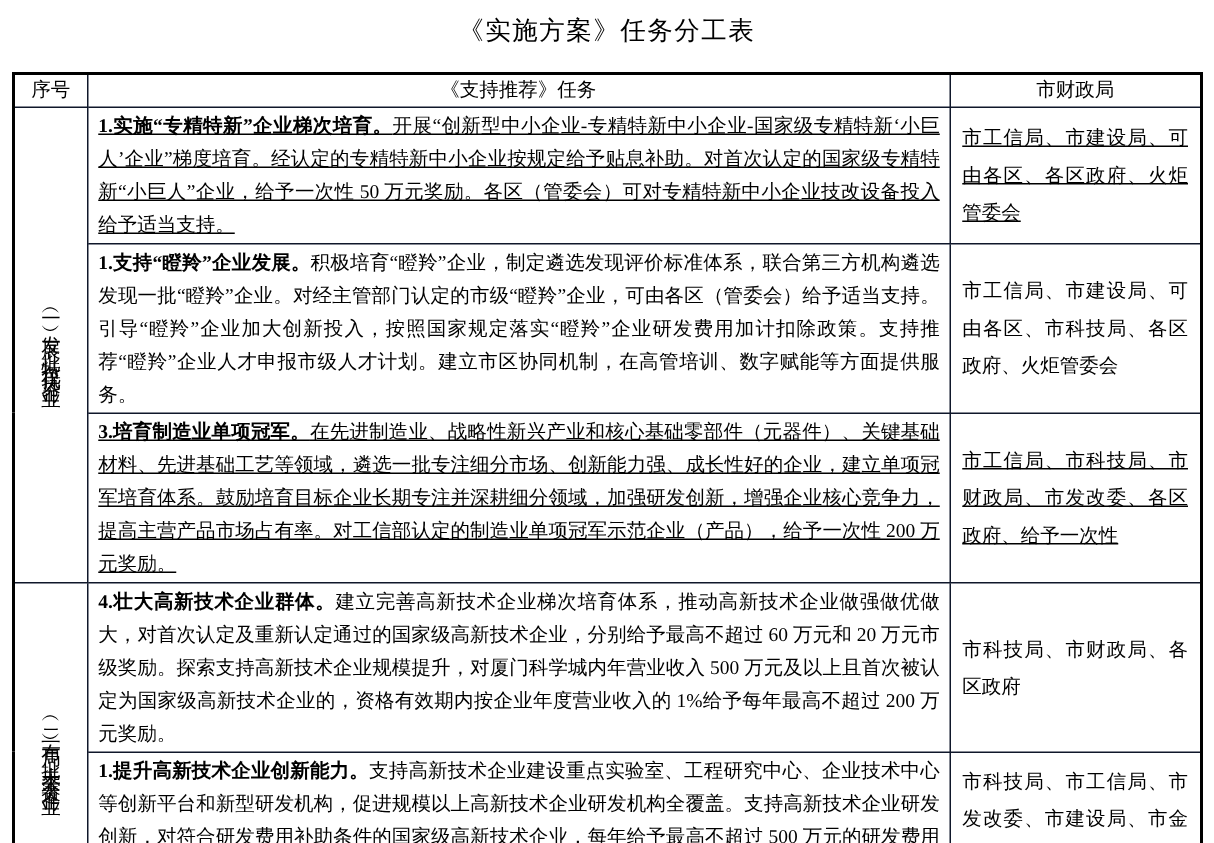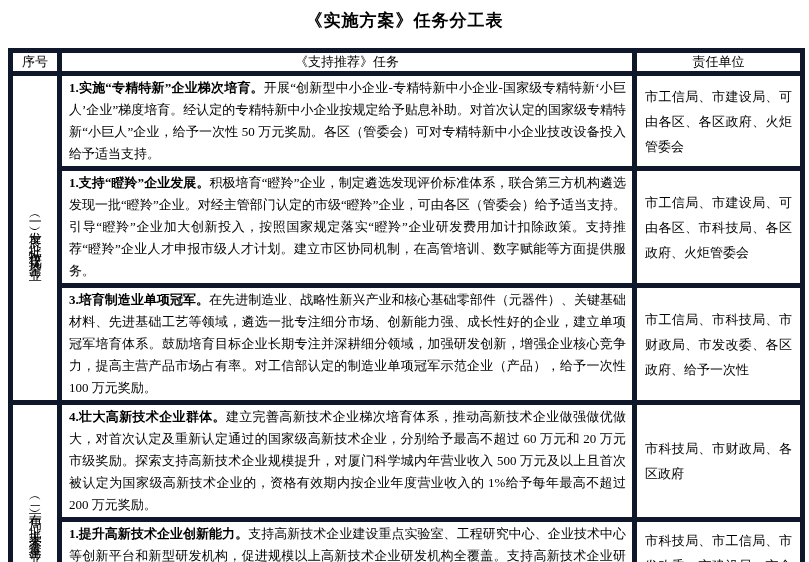--- a/index.html
+++ b/index.html
@@ -7,34 +7,34 @@
   body {
     width: 809px; height: 562px;
     position: relative;
     font-family: "Liberation Serif", "DejaVu Serif", serif;
     color: #000;
     overflow: hidden;
   }
   .doc-title {
     text-align: center;
     font-size: 17px;
-    font-weight: bold;
+    font-weight: normal;
     padding-top: 9px;
     letter-spacing: 1px;
   }
   table.task-table {
     position: absolute;
     left: 8px; top: 48px;
     width: 792px;
     border-collapse: collapse;
     table-layout: fixed;
     border: 2px solid #000;
   }
   table.task-table th, table.task-table td {
-    border: 5px solid #0f172a;
+    border: 1px solid #0f172a;
   }
   col.c-serial { width: 49px; }
   col.c-task   { width: 575px; }
   col.c-unit   { width: 168px; }
   th.hdr {
     font-weight: normal;
     font-size: 13px;
     height: 22px;
     text-align: center;
     vertical-align: middle;
@@ -59,57 +59,57 @@
     vertical-align: middle;
   }
   .vert-label {
     writing-mode: vertical-rl;
     text-orientation: mixed;
     display: inline-block;
     font-size: 13px;
     letter-spacing: 4px;
     line-height: 1.2;
   }
-  tr.h90  { height: 90px; }
+  tr.h90  { height: 90px; text-decoration: underline; }
   tr.h108 { height: 108px; }
   tr.h91  { height: 91px; }
   tr.h106 { height: 106px; }
 </style>
 </head>
 <body>
 
 <div class="doc-title">《实施方案》任务分工表</div>
 
 <table class="task-table">
   <colgroup>
     <col class="c-serial">
     <col class="c-task">
     <col class="c-unit">
   </colgroup>
   <thead>
     <tr>
       <th class="hdr">序号</th>
       <th class="hdr">《支持推荐》任务</th>
-      <th class="hdr">责任单位</th>
+      <th class="hdr">市财政局</th>
     </tr>
   </thead>
   <tbody>
     <tr class="h90">
       <td class="group-cell" rowspan="3">
         <span class="vert-label">（一）发展一批特色优势企业</span>
       </td>
       <td class="task-cell"><span class="lead">1.实施“专精特新”企业梯次培育。</span><span>开展“创新型中小企业-专精特新中小企业-国家级专精特新‘小巨人’企业”梯度培育。经认定的专精特新中小企业按规定给予贴息补助。对首次认定的国家级专精特新“小巨人”企业，给予一次性 50 万元奖励。各区（管委会）可对专精特新中小企业技改设备投入给予适当支持。</span></td>
       <td class="unit-cell">市工信局、市建设局、可由各区、各区政府、火炬管委会</td>
     </tr>
     <tr class="h108">
       <td class="task-cell"><span class="lead">1.支持“瞪羚”企业发展。</span><span>积极培育“瞪羚”企业，制定遴选发现评价标准体系，联合第三方机构遴选发现一批“瞪羚”企业。对经主管部门认定的市级“瞪羚”企业，可由各区（管委会）给予适当支持。引导“瞪羚”企业加大创新投入，按照国家规定落实“瞪羚”企业研发费用加计扣除政策。支持推荐“瞪羚”企业人才申报市级人才计划。建立市区协同机制，在高管培训、数字赋能等方面提供服务。</span></td>
       <td class="unit-cell">市工信局、市建设局、可由各区、市科技局、各区政府、火炬管委会</td>
     </tr>
     <tr class="h90">
-      <td class="task-cell"><span class="lead">3.培育制造业单项冠军。</span><span>在先进制造业、战略性新兴产业和核心基础零部件（元器件）、关键基础材料、先进基础工艺等领域，遴选一批专注细分市场、创新能力强、成长性好的企业，建立单项冠军培育体系。鼓励培育目标企业长期专注并深耕细分领域，加强研发创新，增强企业核心竞争力，提高主营产品市场占有率。对工信部认定的制造业单项冠军示范企业（产品），给予一次性 100 万元奖励。</span></td>
+      <td class="task-cell"><span class="lead">3.培育制造业单项冠军。</span><span>在先进制造业、战略性新兴产业和核心基础零部件（元器件）、关键基础材料、先进基础工艺等领域，遴选一批专注细分市场、创新能力强、成长性好的企业，建立单项冠军培育体系。鼓励培育目标企业长期专注并深耕细分领域，加强研发创新，增强企业核心竞争力，提高主营产品市场占有率。对工信部认定的制造业单项冠军示范企业（产品），给予一次性 200 万元奖励。</span></td>
       <td class="unit-cell">市工信局、市科技局、市财政局、市发改委、各区政府、给予一次性</td>
     </tr>
     <tr class="h91">
       <td class="group-cell" rowspan="2">
         <span class="vert-label">（二）布局一批未来赛道企业</span>
       </td>
       <td class="task-cell"><span class="lead">4.壮大高新技术企业群体。</span><span>建立完善高新技术企业梯次培育体系，推动高新技术企业做强做优做大，对首次认定及重新认定通过的国家级高新技术企业，分别给予最高不超过 60 万元和 20 万元市级奖励。探索支持高新技术企业规模提升，对厦门科学城内年营业收入 500 万元及以上且首次被认定为国家级高新技术企业的，资格有效期内按企业年度营业收入的 1%给予每年最高不超过 200 万元奖励。</span></td>
       <td class="unit-cell">市科技局、市财政局、各区政府</td>
     </tr>
     <tr class="h106">

